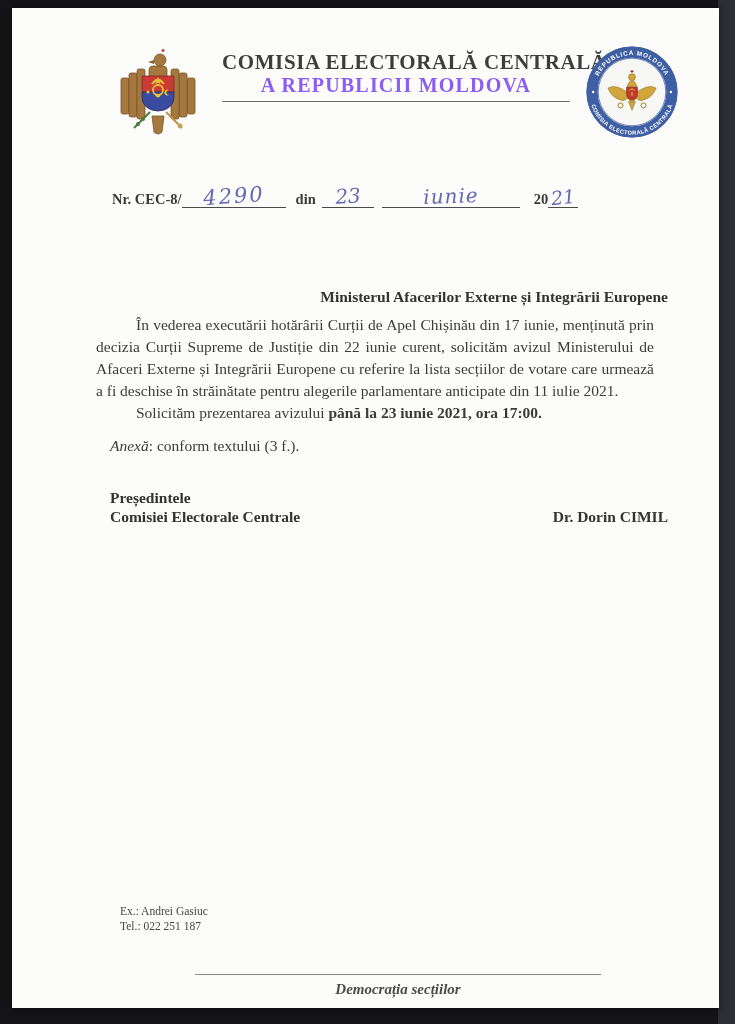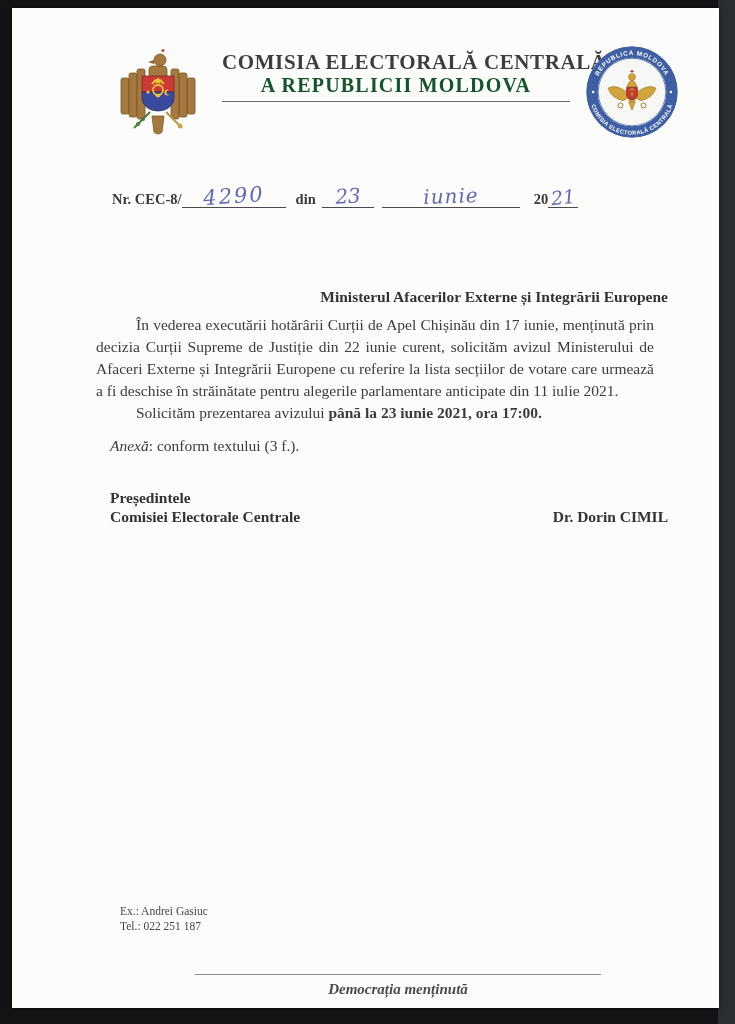--- a/index.html
+++ b/index.html
@@ -25,21 +25,21 @@
   .header-center {
     position:absolute; left:210px; top:42px; width:348px; text-align:center;
   }
   .org-title-wrap { border-bottom:1.5px solid #6b6b6b; padding-bottom:4px; }
   .org-line1 {
     font-size:21px; font-weight:bold; letter-spacing:.6px;
     color:#3d3d3d; line-height:24px; white-space:nowrap;
   }
   .org-line2 {
     font-size:20px; font-weight:bold; letter-spacing:1.2px;
-    color:#14532d; line-height:23px;
+    color:#8b5cf6; line-height:23px;
   }
   .org-address { margin-top:3px; font-size:11px; line-height:13.5px; color:#4a4a4a; }
   .org-address div { white-space:nowrap; }
   .cec-seal { position:absolute; left:572px; top:36px; width:96px; height:96px; }
   
   .ref-line {
     position:absolute; left:100px; top:166px; width:500px; height:34px;
     font-size:14.5px; font-weight:bold; color:#3a3a3a;
     display:flex; align-items:flex-end;
   }
@@ -198,16 +198,16 @@
     </div>
   </div>
 
   <div class="executor-block">
     <div>Ex.: Andrei Gasiuc</div>
     <div>Tel.: 022 251 187</div>
   </div>
 
   <div class="motto-block">
     <div class="motto-rule"></div>
-    <div class="motto-text">Democrația menținută</div>
+    <div class="motto-text">Democrația secțiilor</div>
   </div>
 
 </div>
 
 </body></html>

